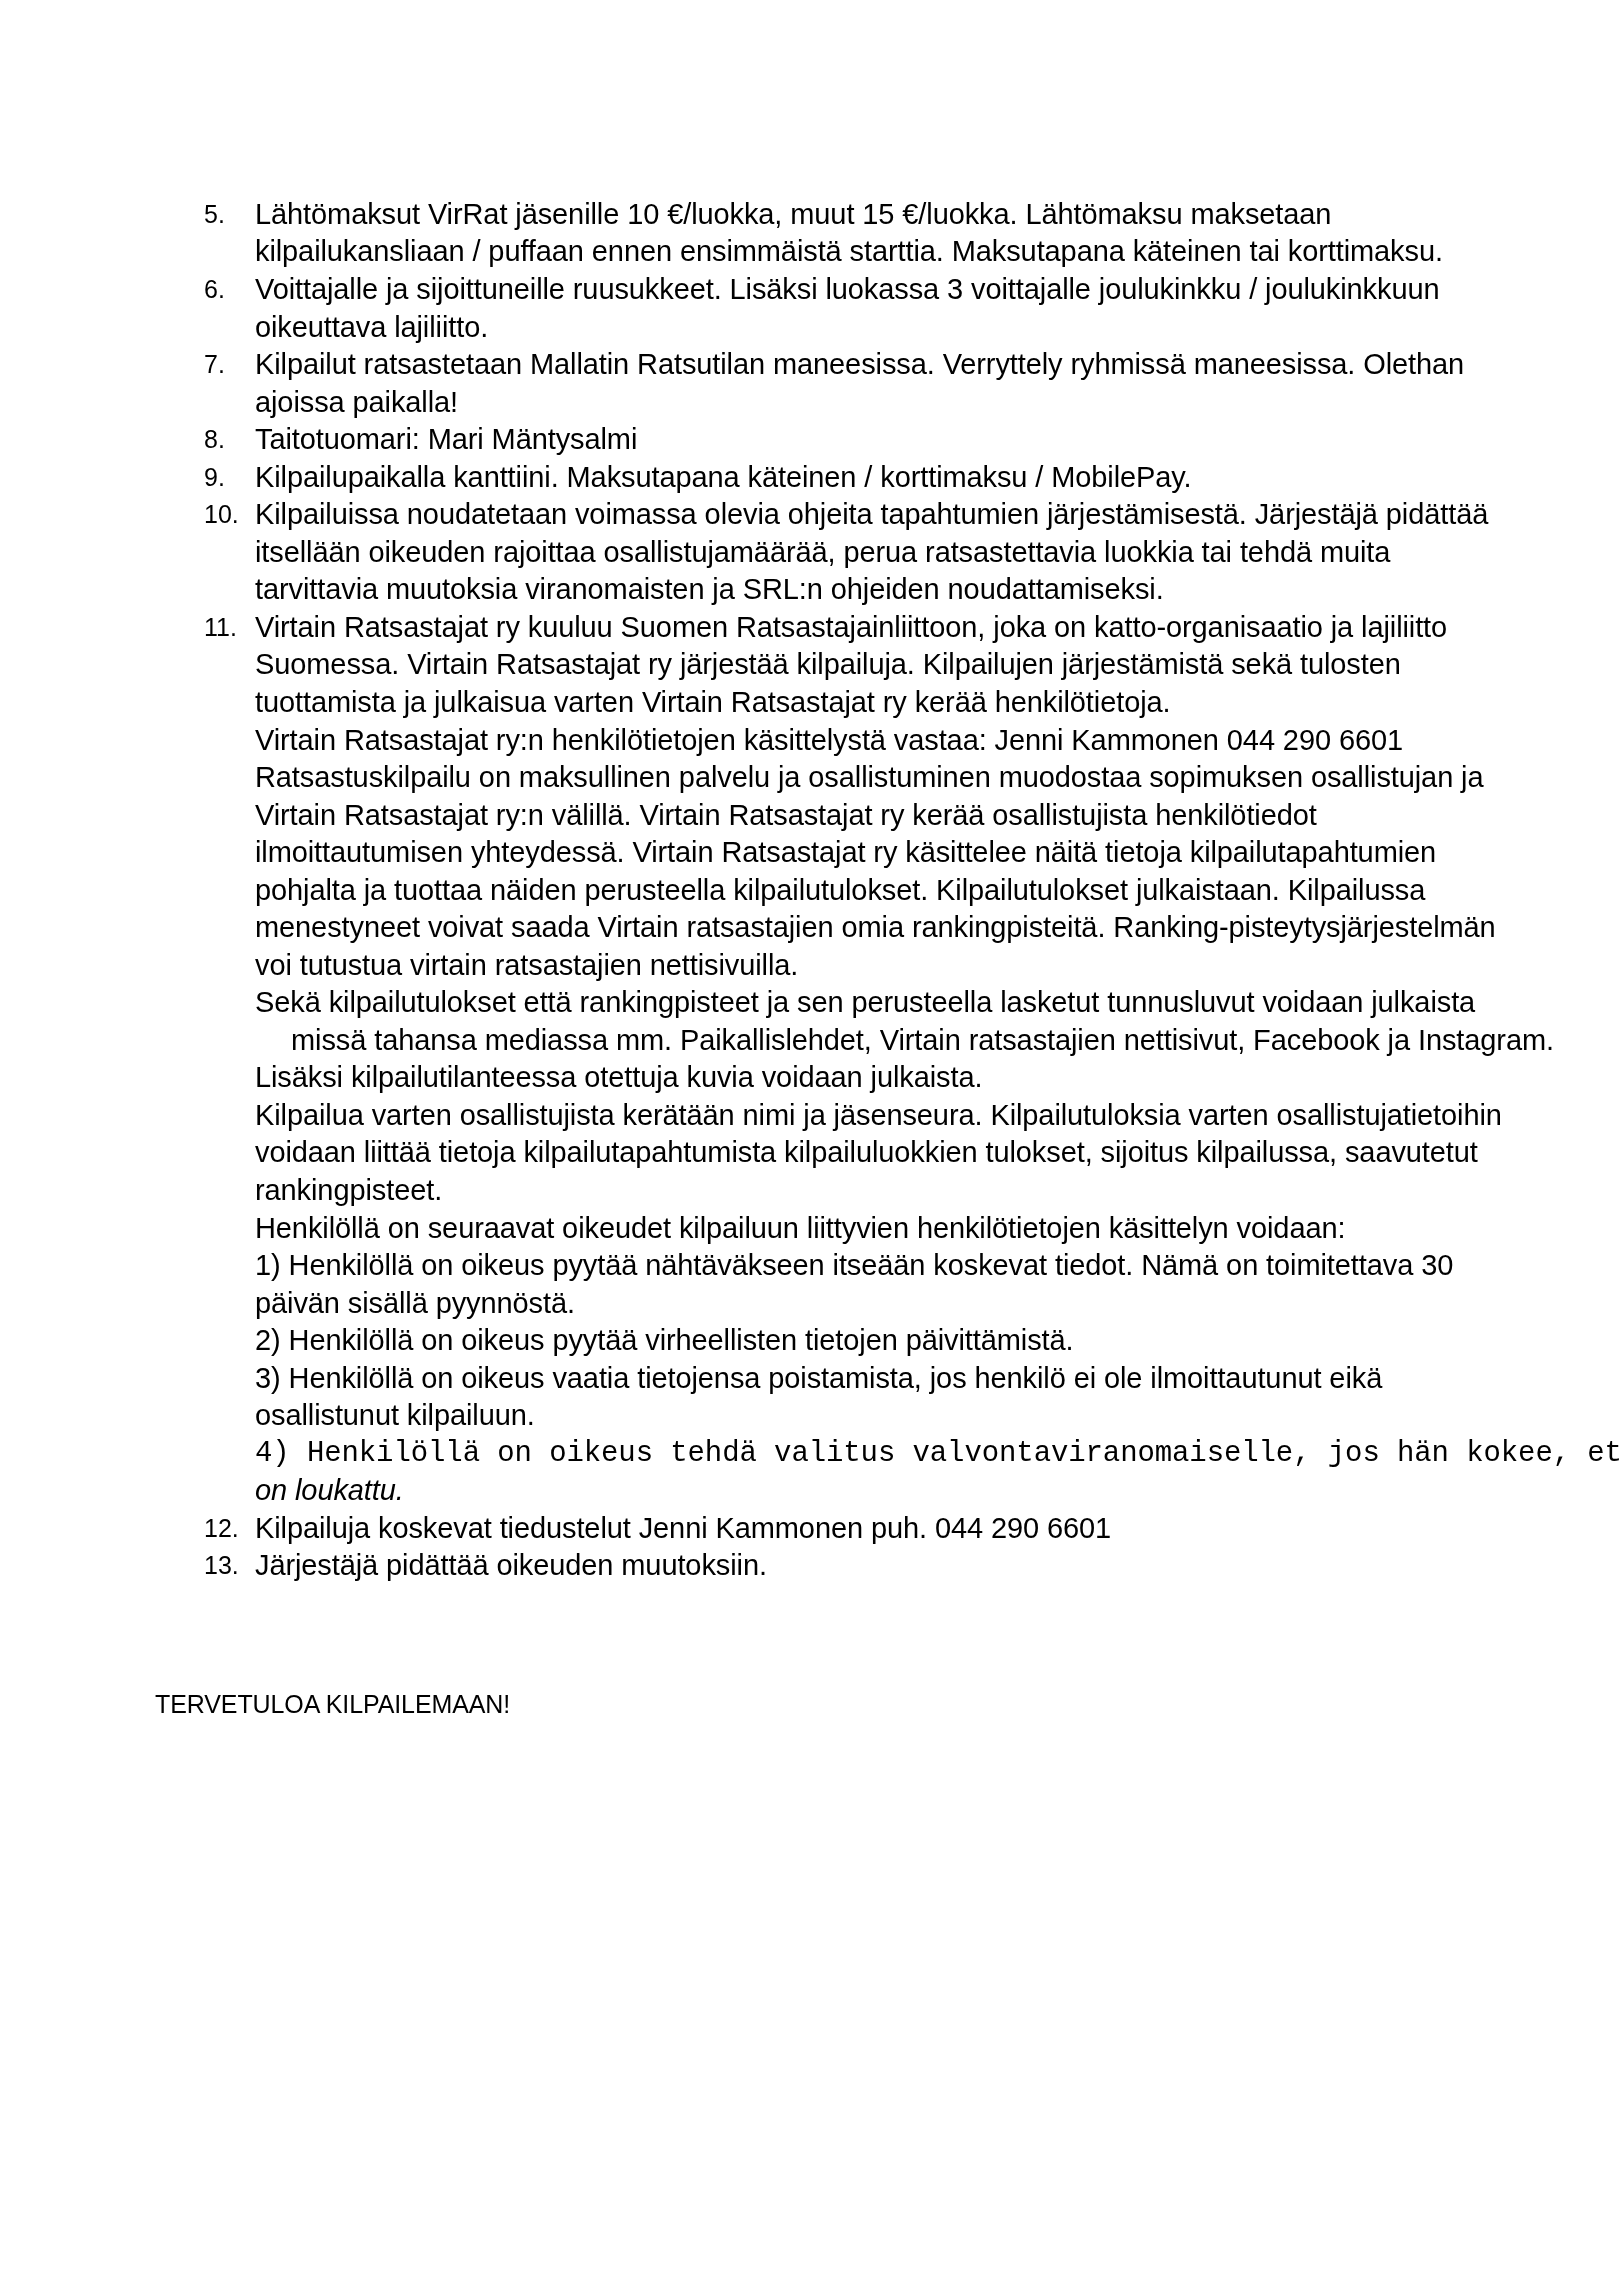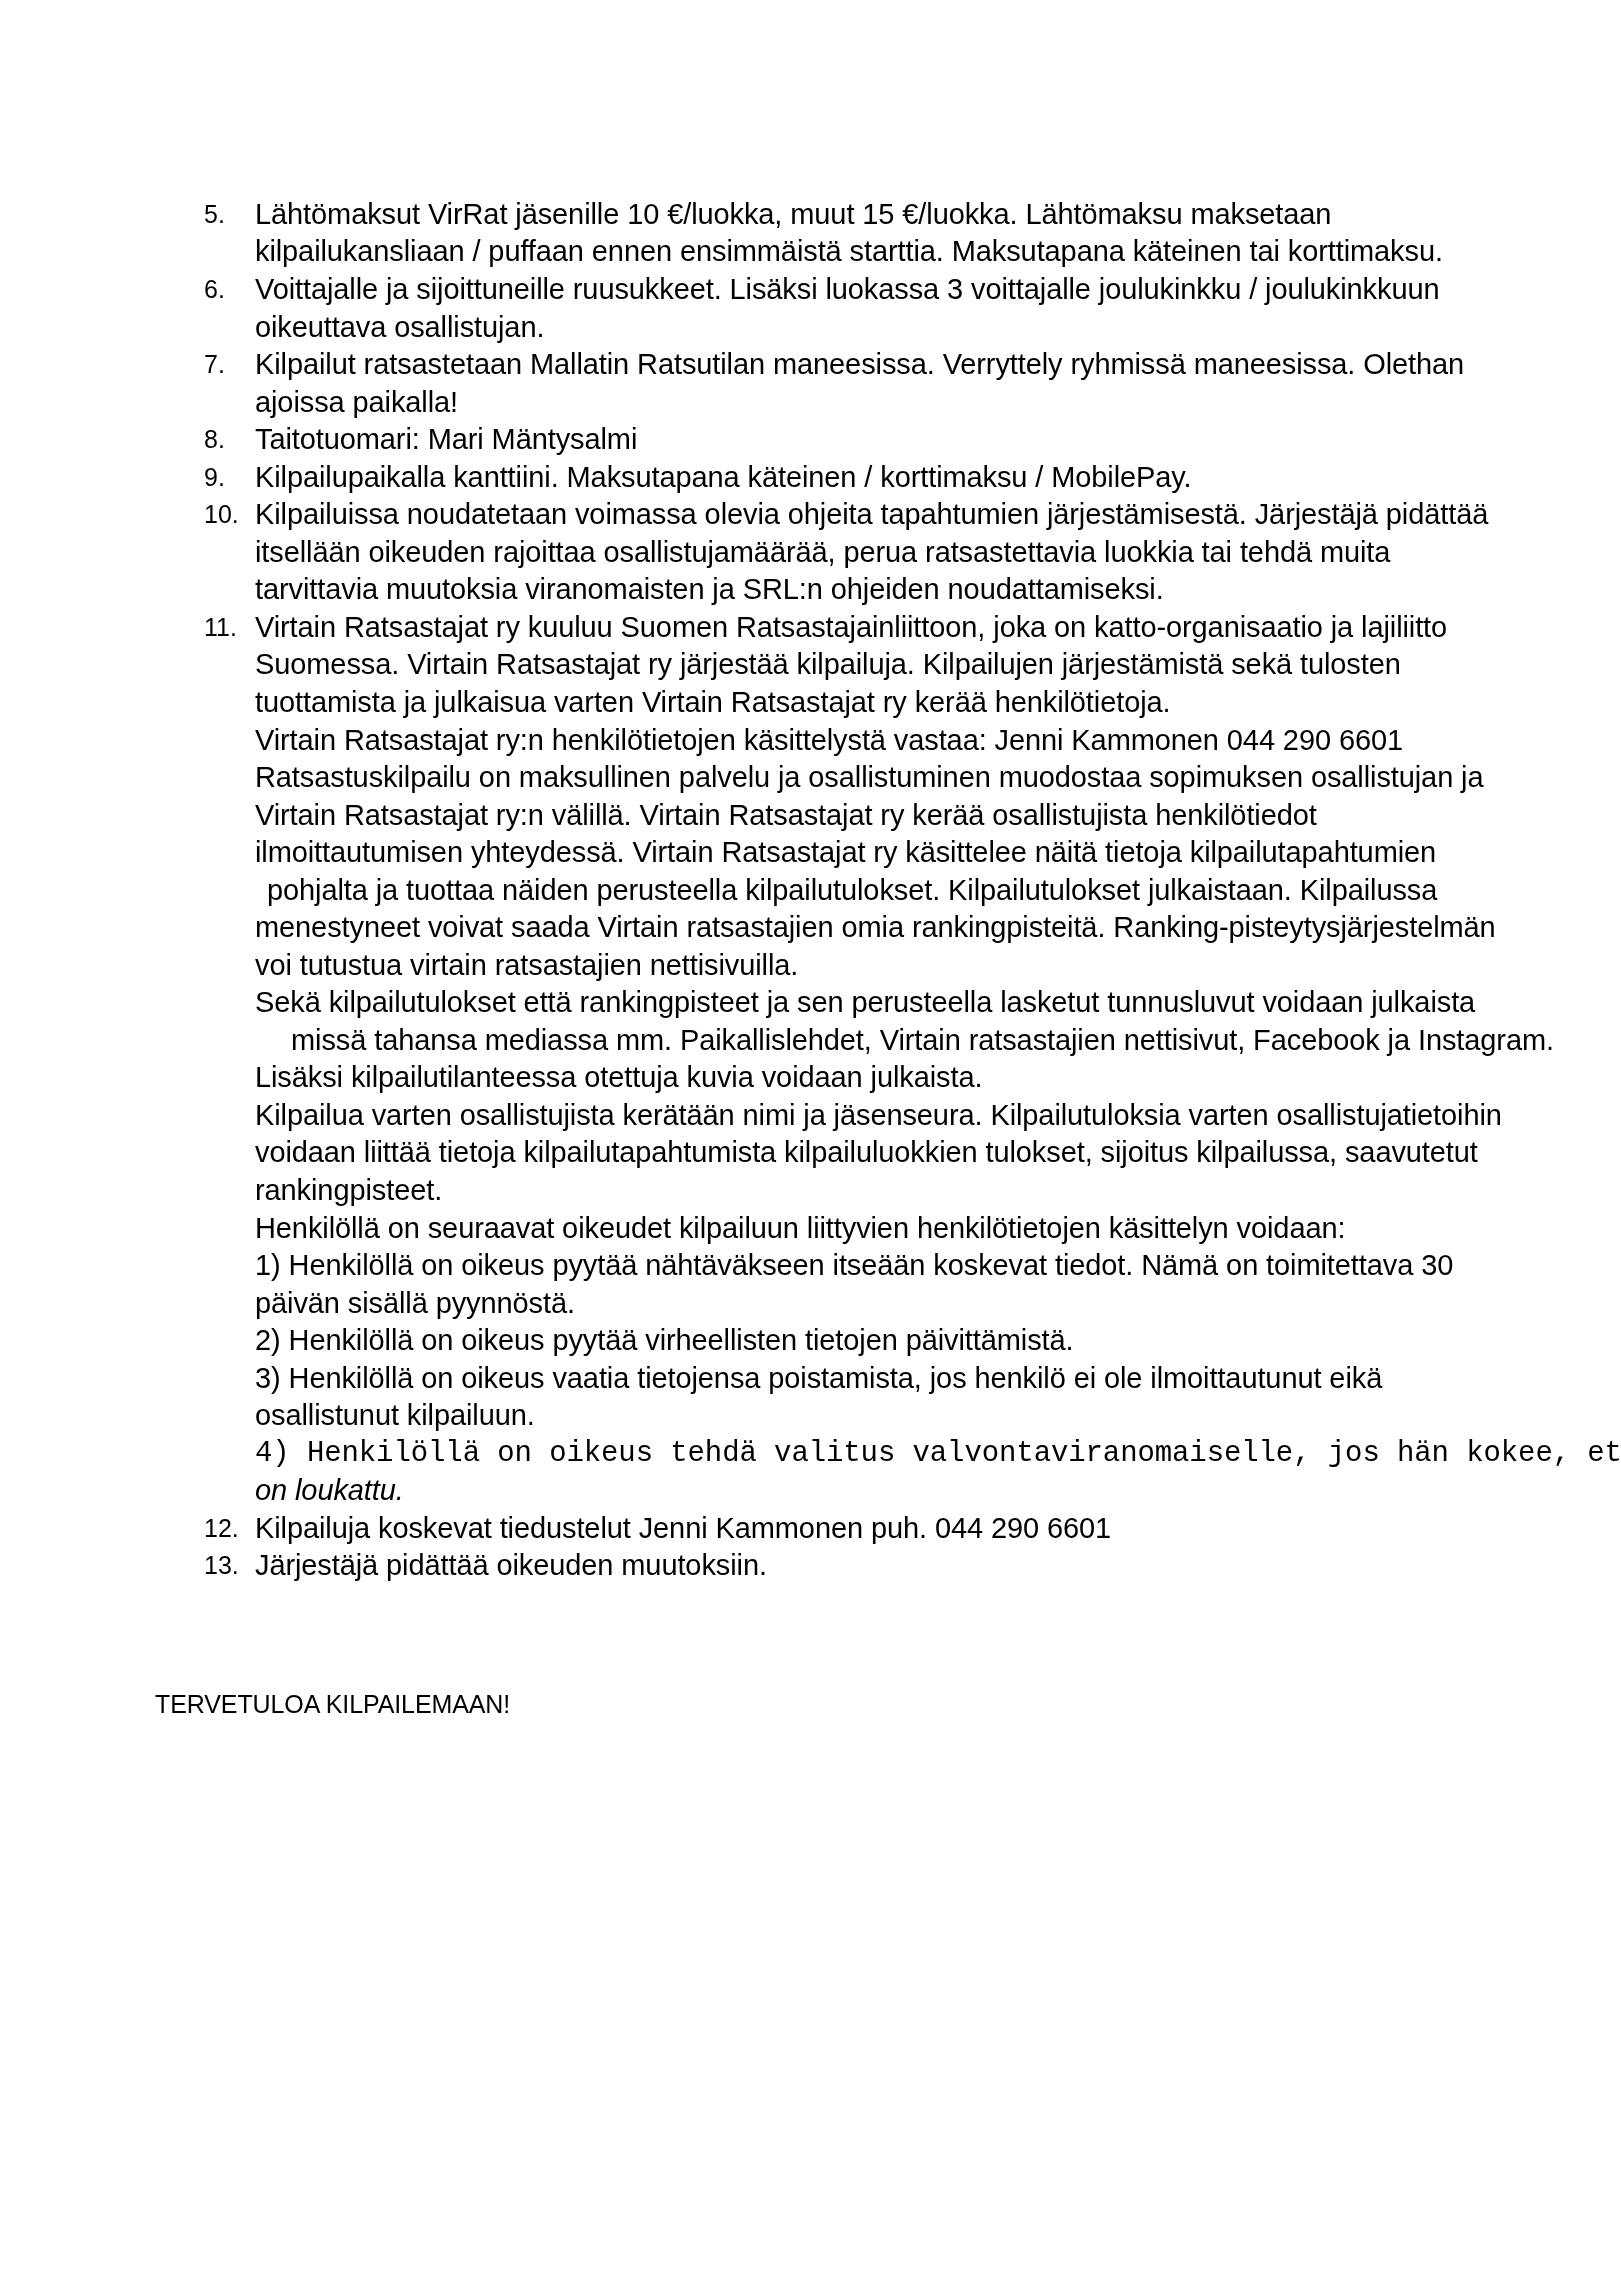--- a/index.html
+++ b/index.html
@@ -14,41 +14,41 @@
 </head>
 <body>
 
 <div class="page">
   <div id="list">
       <div class="num" style="left: 204px; top: 200px;">5.</div>
       <div class="line" style="left: 255px; top: 200px;">Lähtömaksut VirRat jäsenille 10 €/luokka, muut 15 €/luokka. Lähtömaksu maksetaan</div>
       <div class="line" style="left: 255px; top: 237px;">kilpailukansliaan / puffaan ennen ensimmäistä starttia. Maksutapana käteinen tai korttimaksu.</div>
       <div class="num" style="left: 204px; top: 275px;">6.</div>
       <div class="line" style="left: 255px; top: 275px;">Voittajalle ja sijoittuneille ruusukkeet. Lisäksi luokassa 3 voittajalle joulukinkku / joulukinkkuun</div>
-      <div class="line" style="left: 255px; top: 313px;">oikeuttava osallistujan.</div>
+      <div class="line" style="left: 255px; top: 313px;">oikeuttava lajiliitto.</div>
       <div class="num" style="left: 204px; top: 350px;">7.</div>
       <div class="line" style="left: 255px; top: 350px;">Kilpailut ratsastetaan Mallatin Ratsutilan maneesissa.  Verryttely ryhmissä maneesissa. Olethan</div>
       <div class="line" style="left: 255px; top: 388px;">ajoissa paikalla!</div>
       <div class="num" style="left: 204px; top: 425px;">8.</div>
       <div class="line" style="left: 255px; top: 425px;">Taitotuomari: Mari Mäntysalmi</div>
       <div class="num" style="left: 204px; top: 463px;">9.</div>
       <div class="line" style="left: 255px; top: 463px;">Kilpailupaikalla kanttiini. Maksutapana käteinen / korttimaksu / MobilePay.</div>
       <div class="num" style="left: 204px; top: 500px;">10.</div>
       <div class="line" style="left: 255px; top: 500px;">Kilpailuissa noudatetaan voimassa olevia ohjeita tapahtumien järjestämisestä. Järjestäjä pidättää</div>
       <div class="line" style="left: 255px; top: 538px;">itsellään oikeuden rajoittaa osallistujamäärää, perua ratsastettavia luokkia tai tehdä muita</div>
       <div class="line" style="left: 255px; top: 575px;">tarvittavia muutoksia viranomaisten ja SRL:n ohjeiden noudattamiseksi.</div>
       <div class="num" style="left: 204px; top: 613px;">11.</div>
       <div class="line" style="left: 255px; top: 613px;">Virtain Ratsastajat ry kuuluu Suomen Ratsastajainliittoon, joka on katto-organisaatio ja lajiliitto</div>
       <div class="line" style="left: 255px; top: 650px;">Suomessa. Virtain Ratsastajat ry järjestää kilpailuja. Kilpailujen järjestämistä sekä tulosten</div>
       <div class="line" style="left: 255px; top: 688px;">tuottamista ja julkaisua varten Virtain Ratsastajat ry kerää henkilötietoja.</div>
       <div class="line" style="left: 255px; top: 726px;">Virtain Ratsastajat ry:n henkilötietojen käsittelystä vastaa: Jenni Kammonen 044 290 6601</div>
       <div class="line" style="left: 255px; top: 763px;">Ratsastuskilpailu on maksullinen palvelu ja osallistuminen muodostaa sopimuksen osallistujan ja</div>
       <div class="line" style="left: 255px; top: 801px;">Virtain Ratsastajat ry:n välillä. Virtain Ratsastajat ry kerää osallistujista henkilötiedot</div>
       <div class="line" style="left: 255px; top: 838px;">ilmoittautumisen yhteydessä. Virtain Ratsastajat ry käsittelee näitä tietoja kilpailutapahtumien</div>
-      <div class="line" style="left: 255px; top: 876px; margin-left: 12px;">pohjalta ja tuottaa näiden perusteella kilpailutulokset. Kilpailutulokset julkaistaan. Kilpailussa</div>
+      <div class="line" style="left: 255px; top: 876px;">pohjalta ja tuottaa näiden perusteella kilpailutulokset. Kilpailutulokset julkaistaan. Kilpailussa</div>
       <div class="line" style="left: 255px; top: 913px;">menestyneet voivat saada Virtain ratsastajien omia rankingpisteitä. Ranking-pisteytysjärjestelmän</div>
       <div class="line" style="left: 255px; top: 951px;">voi tutustua virtain ratsastajien nettisivuilla.</div>
       <div class="line" style="left: 255px; top: 988px;">Sekä kilpailutulokset että rankingpisteet ja sen perusteella lasketut tunnusluvut voidaan julkaista</div>
       <div class="line" style="left: 255px; top: 1026px; margin-left: 36px;">missä tahansa mediassa mm. Paikallislehdet, Virtain ratsastajien nettisivut, Facebook ja Instagram.</div>
       <div class="line" style="left: 255px; top: 1063px;">Lisäksi kilpailutilanteessa otettuja kuvia voidaan julkaista.</div>
       <div class="line" style="left: 255px; top: 1101px;">Kilpailua varten osallistujista kerätään nimi ja jäsenseura. Kilpailutuloksia varten osallistujatietoihin</div>
       <div class="line" style="left: 255px; top: 1138px;">voidaan liittää tietoja kilpailutapahtumista kilpailuluokkien tulokset, sijoitus kilpailussa, saavutetut</div>
       <div class="line" style="left: 255px; top: 1176px;">rankingpisteet.</div>
       <div class="line" style="left: 255px; top: 1214px;">Henkilöllä on seuraavat oikeudet kilpailuun liittyvien henkilötietojen käsittelyn voidaan:</div>
       <div class="line" style="left: 255px; top: 1251px;">1) Henkilöllä on oikeus pyytää nähtäväkseen itseään koskevat tiedot. Nämä on toimitettava 30</div>

